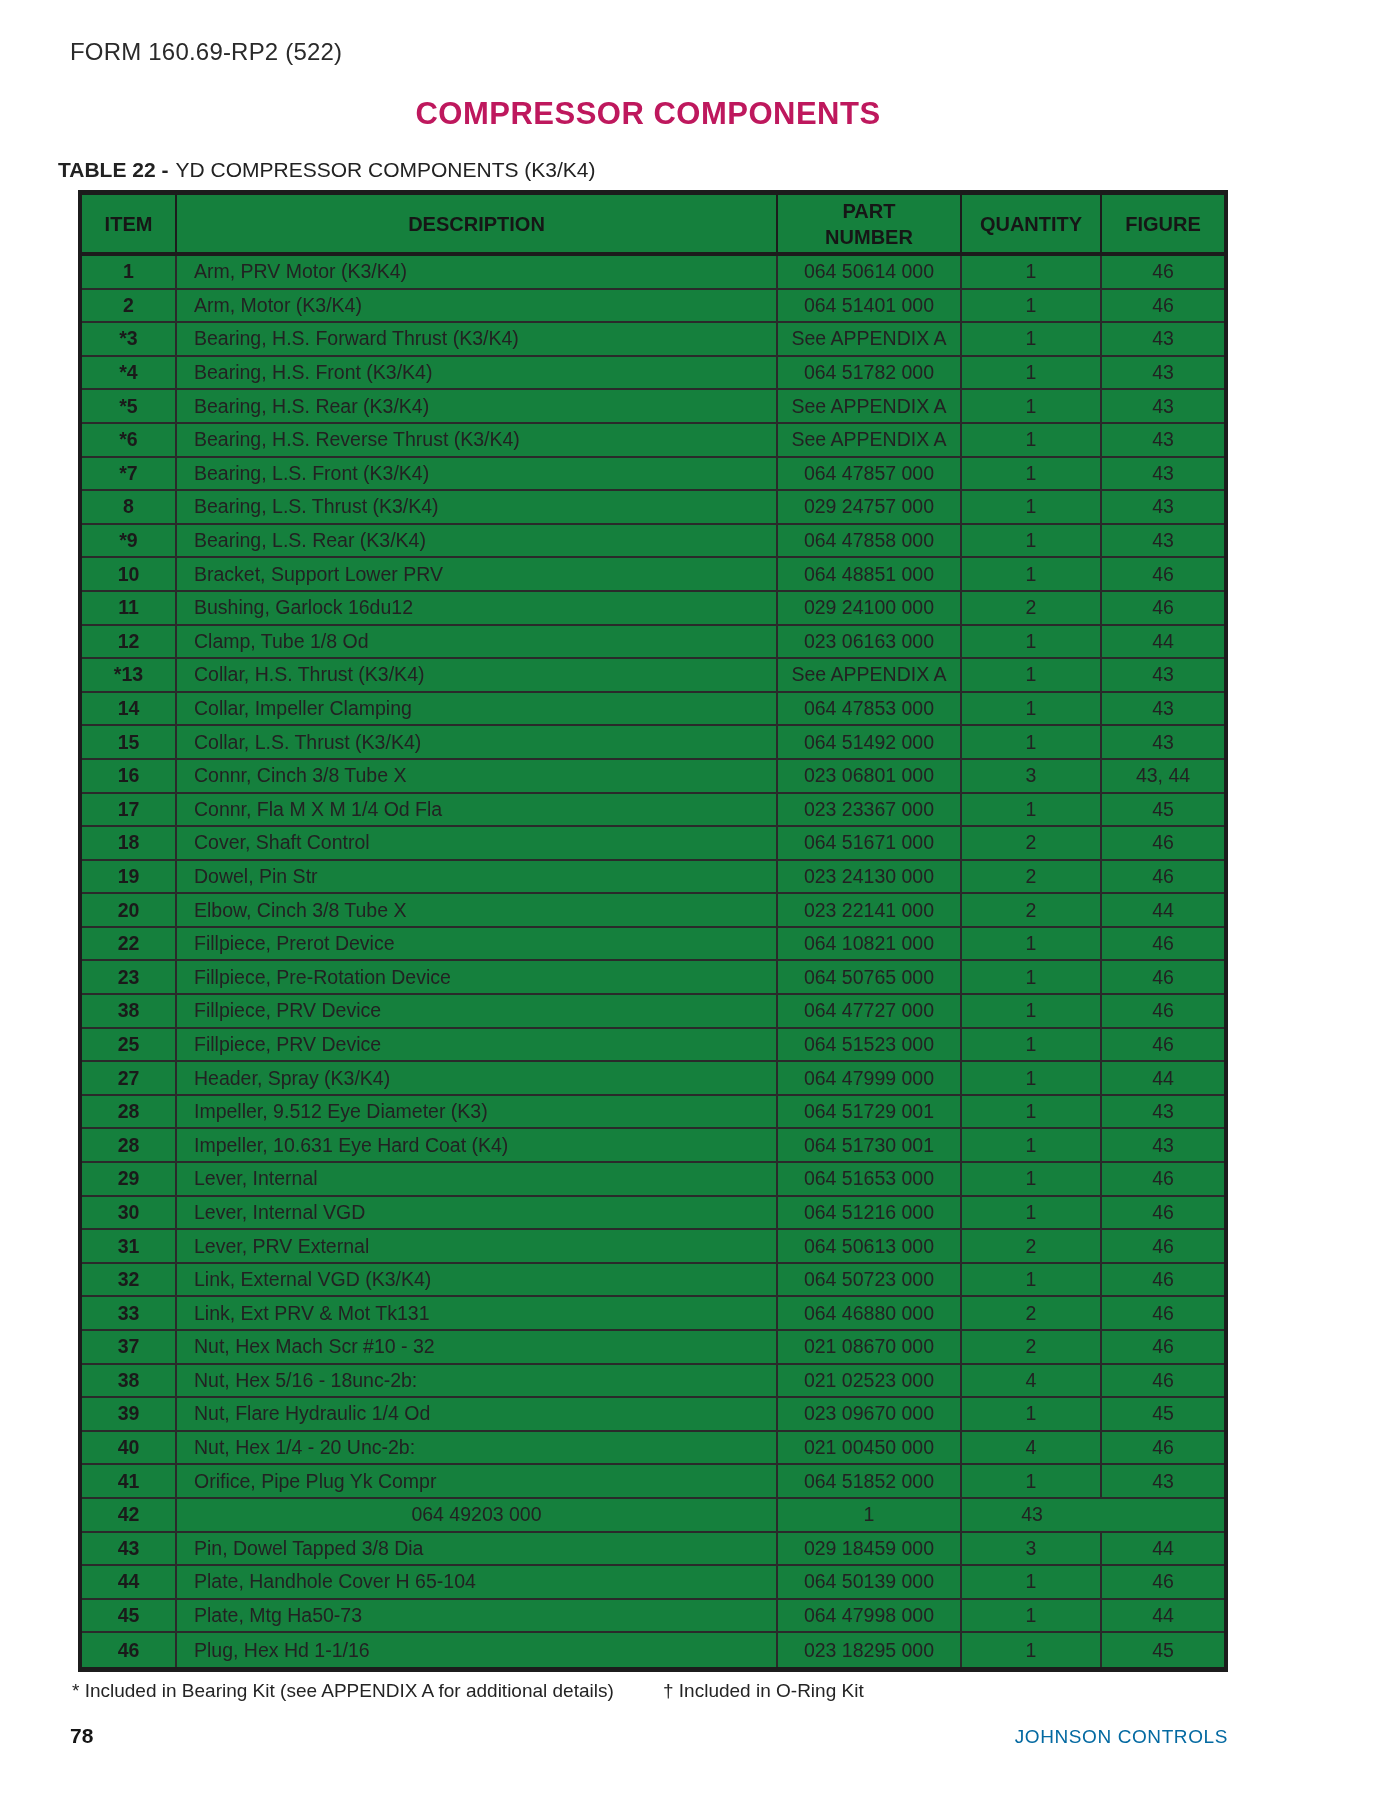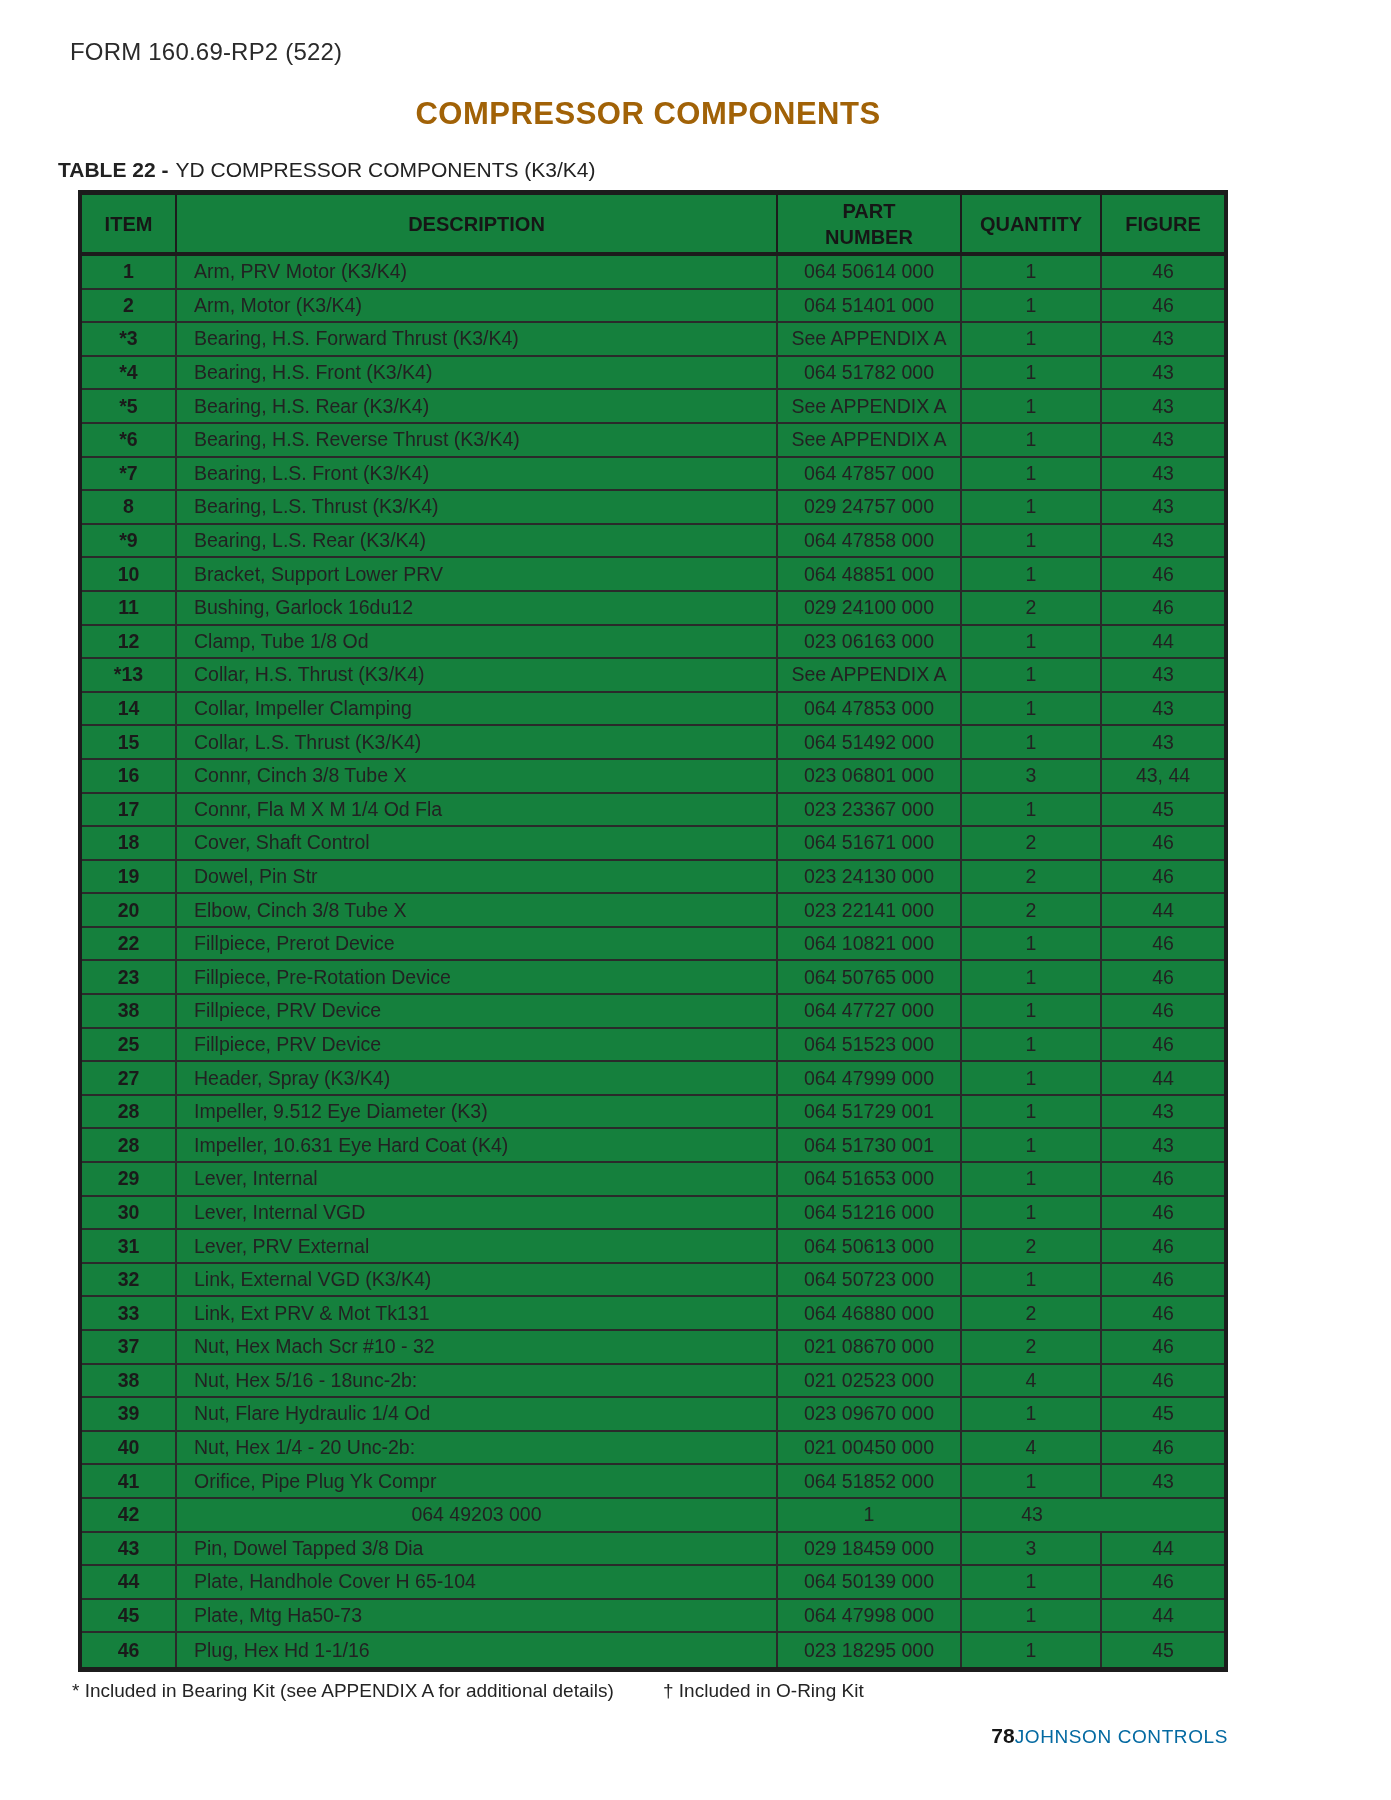--- a/index.html
+++ b/index.html
@@ -11,21 +11,21 @@
     color:#1e1e1e;
     overflow:hidden;
   }
   .form-number{
     position:absolute;left:70px;top:38px;
     font-size:24px;letter-spacing:.2px;color:#2a2a2a;
   }
   .title{
     position:absolute;left:72px;top:96px;width:1152px;
     margin:0;text-align:center;
-    font-size:31px;font-weight:bold;letter-spacing:.5px;color:#a16207;
+    font-size:31px;font-weight:bold;letter-spacing:.5px;color:#be185d;
   }
   .caption{
     position:absolute;left:58px;top:158px;
     font-size:21px;color:#222;
   }
   .caption-bold{font-weight:bold;margin-right:7px;}
   .table{
     position:absolute;left:78px;top:190px;width:1150px;
     border:4px solid #1c1c1c;border-top-width:5px;border-bottom-width:5px;
     box-sizing:border-box;background:#15803d;
@@ -61,21 +61,21 @@
   .td.c-item{font-weight:bold;color:#1a1a1a;}
   .td.c-desc{justify-content:flex-start;padding-left:17px;}
   .footnotes{
     position:absolute;left:72px;top:1680px;width:1156px;height:26px;
     font-size:19px;color:#242424;
   }
   .footnote-left{position:absolute;left:0;top:0;}
   .footnote-right{position:absolute;left:591px;top:0;}
   .footer{
     position:absolute;left:70px;top:1724px;width:1158px;
-    display:flex;justify-content:flex-end;align-items:baseline;
+    display:flex;justify-content:space-between;align-items:baseline;gap:16px;
   }
   .page-num{font-size:21px;font-weight:bold;color:#161616;}
   .company{font-size:19px;letter-spacing:.6px;color:#0369a1;}
 </style>
 </head>
 <body>
 
 <div class="page">
 
   <div class="form-number">FORM 160.69-RP2 (522)</div>

